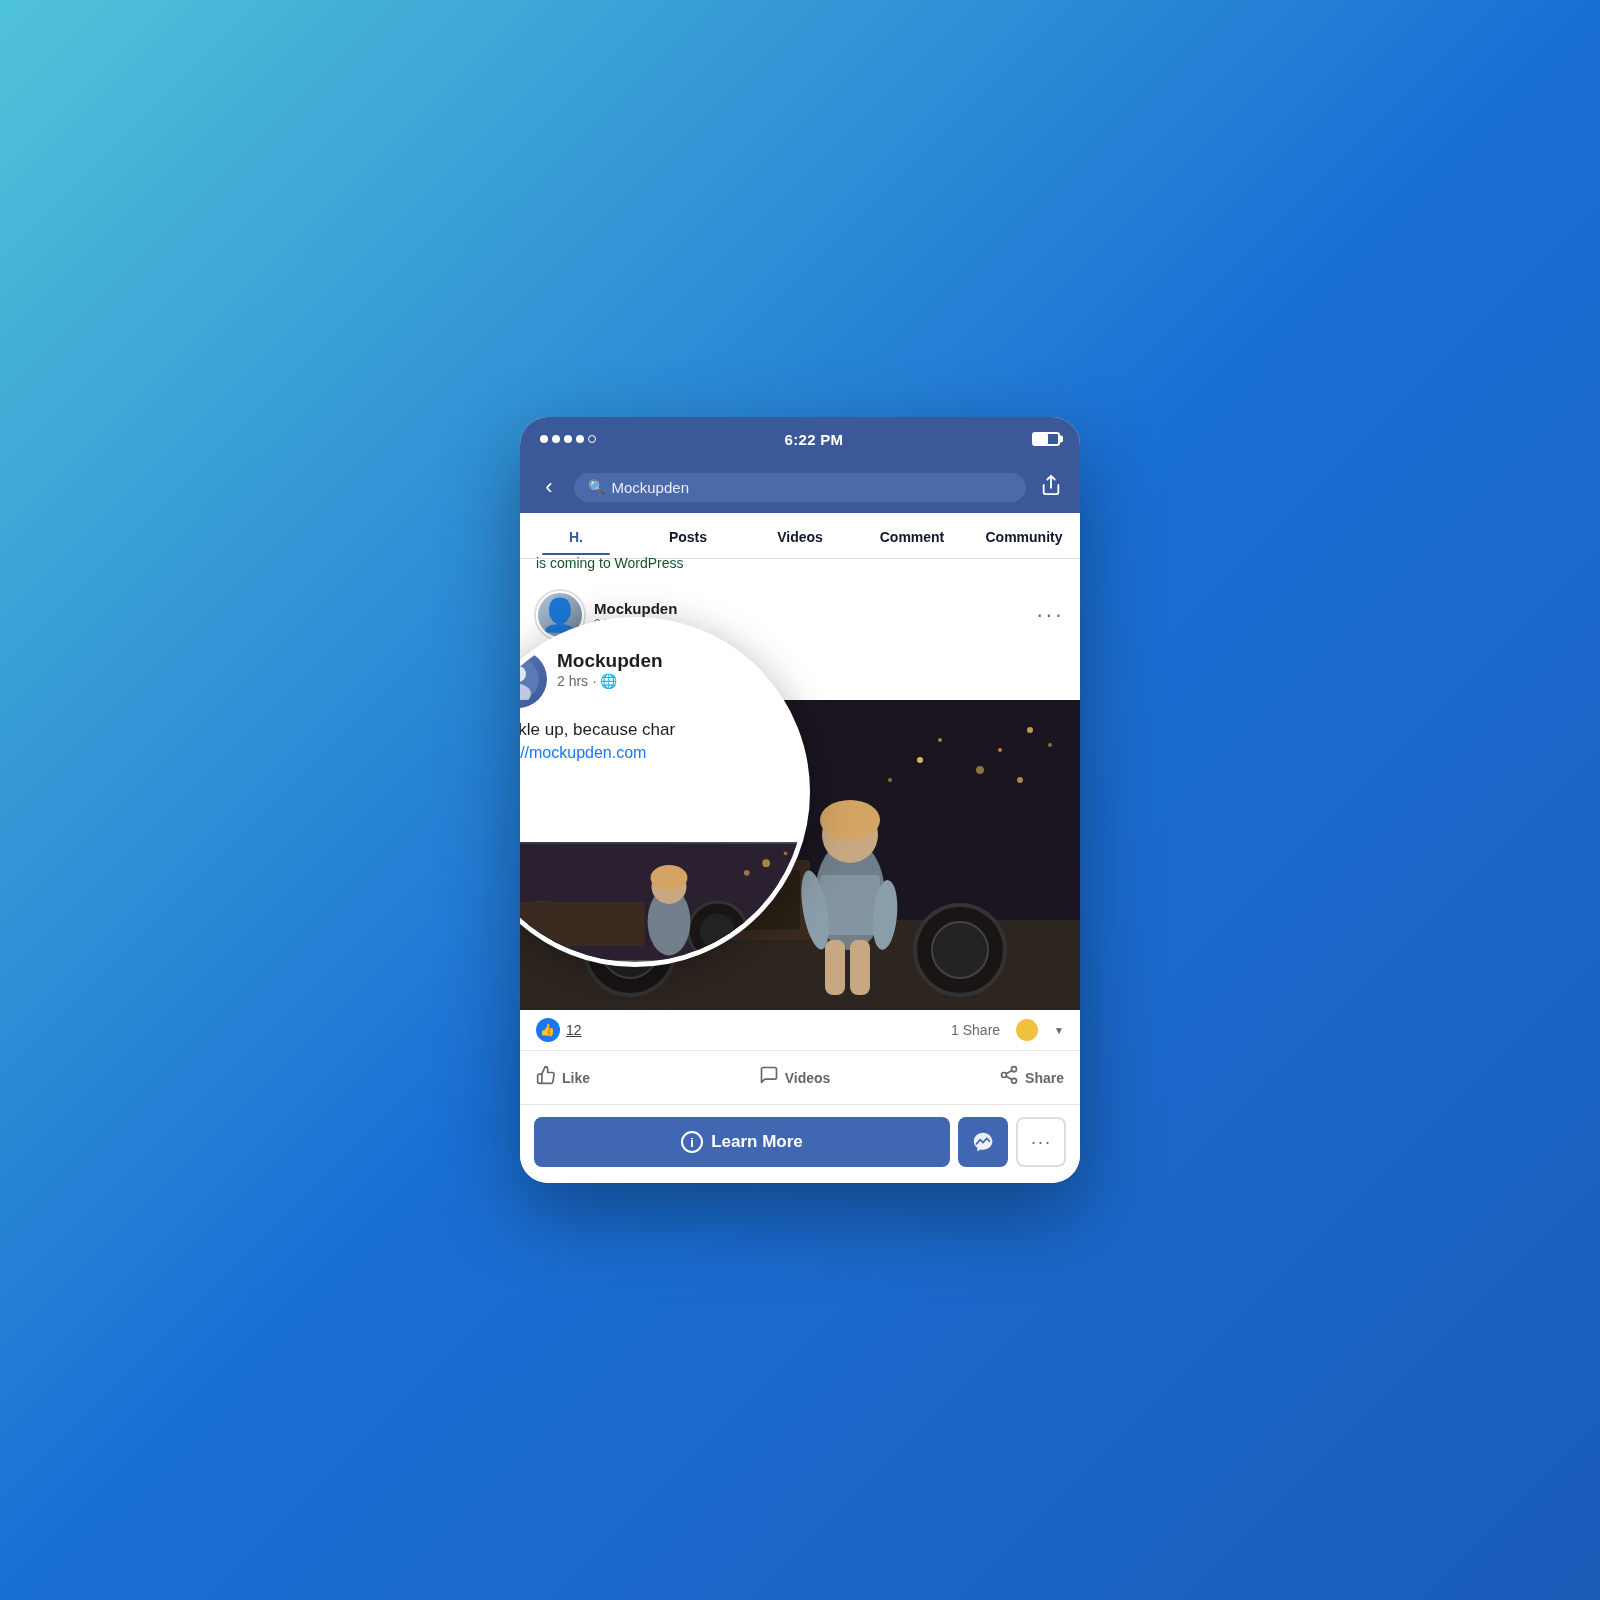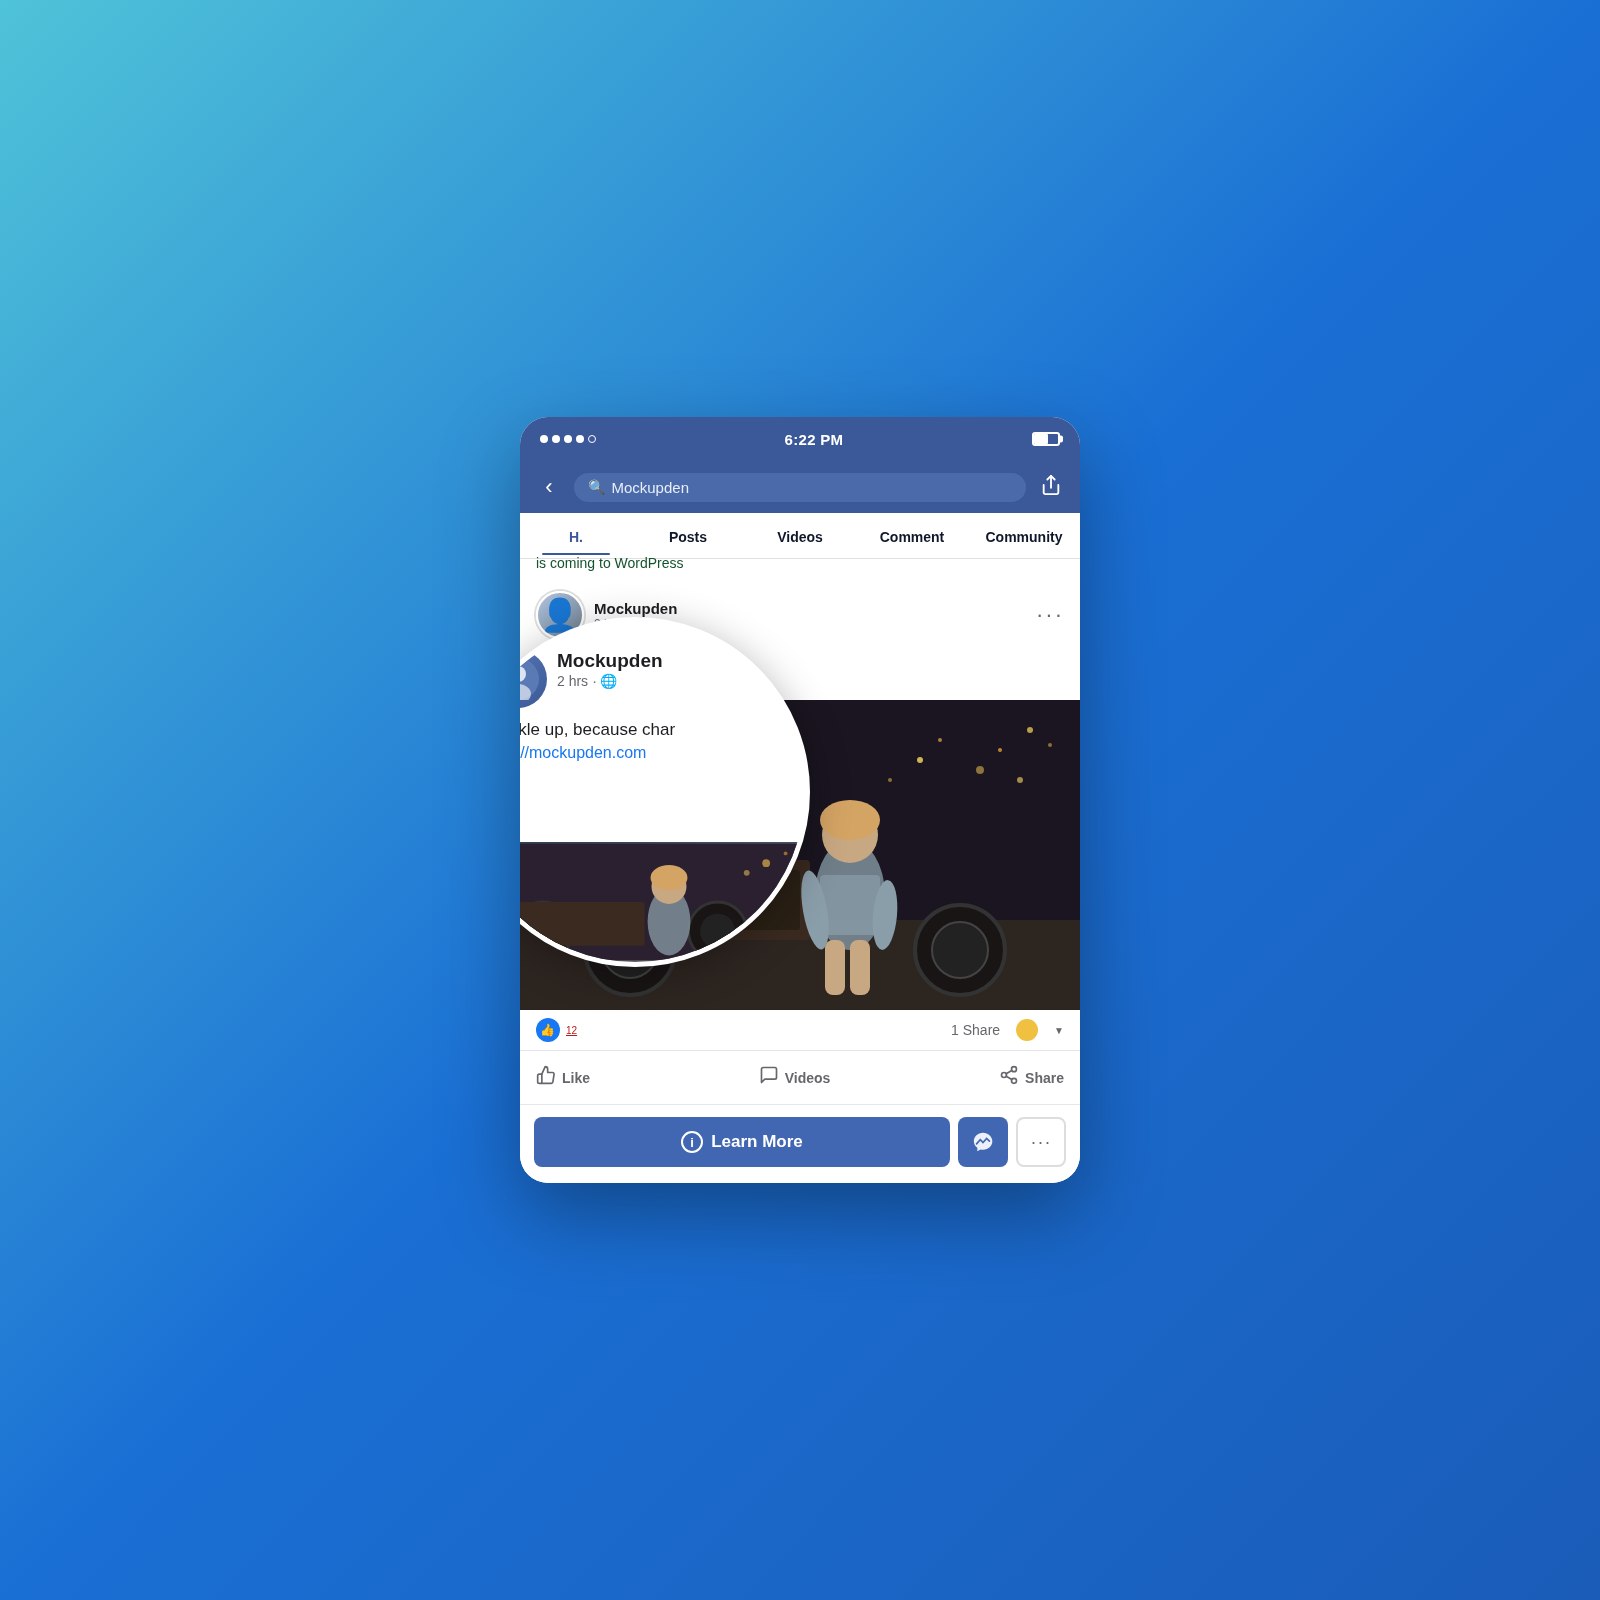--- a/index.html
+++ b/index.html
@@ -271,22 +271,22 @@
       background: #1877f2;
       border-radius: 50%;
       display: flex;
       align-items: center;
       justify-content: center;
       color: #fff;
       font-size: 12px;
     }
 
     .reaction-count {
-      font-size: 10px;
-      color: #b91c1c;
+      font-size: 14px;
+      color: #404040;
       text-decoration: underline;
     }
 
     .reactions-right {
       display: flex;
       align-items: center;
       gap: 16px;
     }
 
     .share-text {

